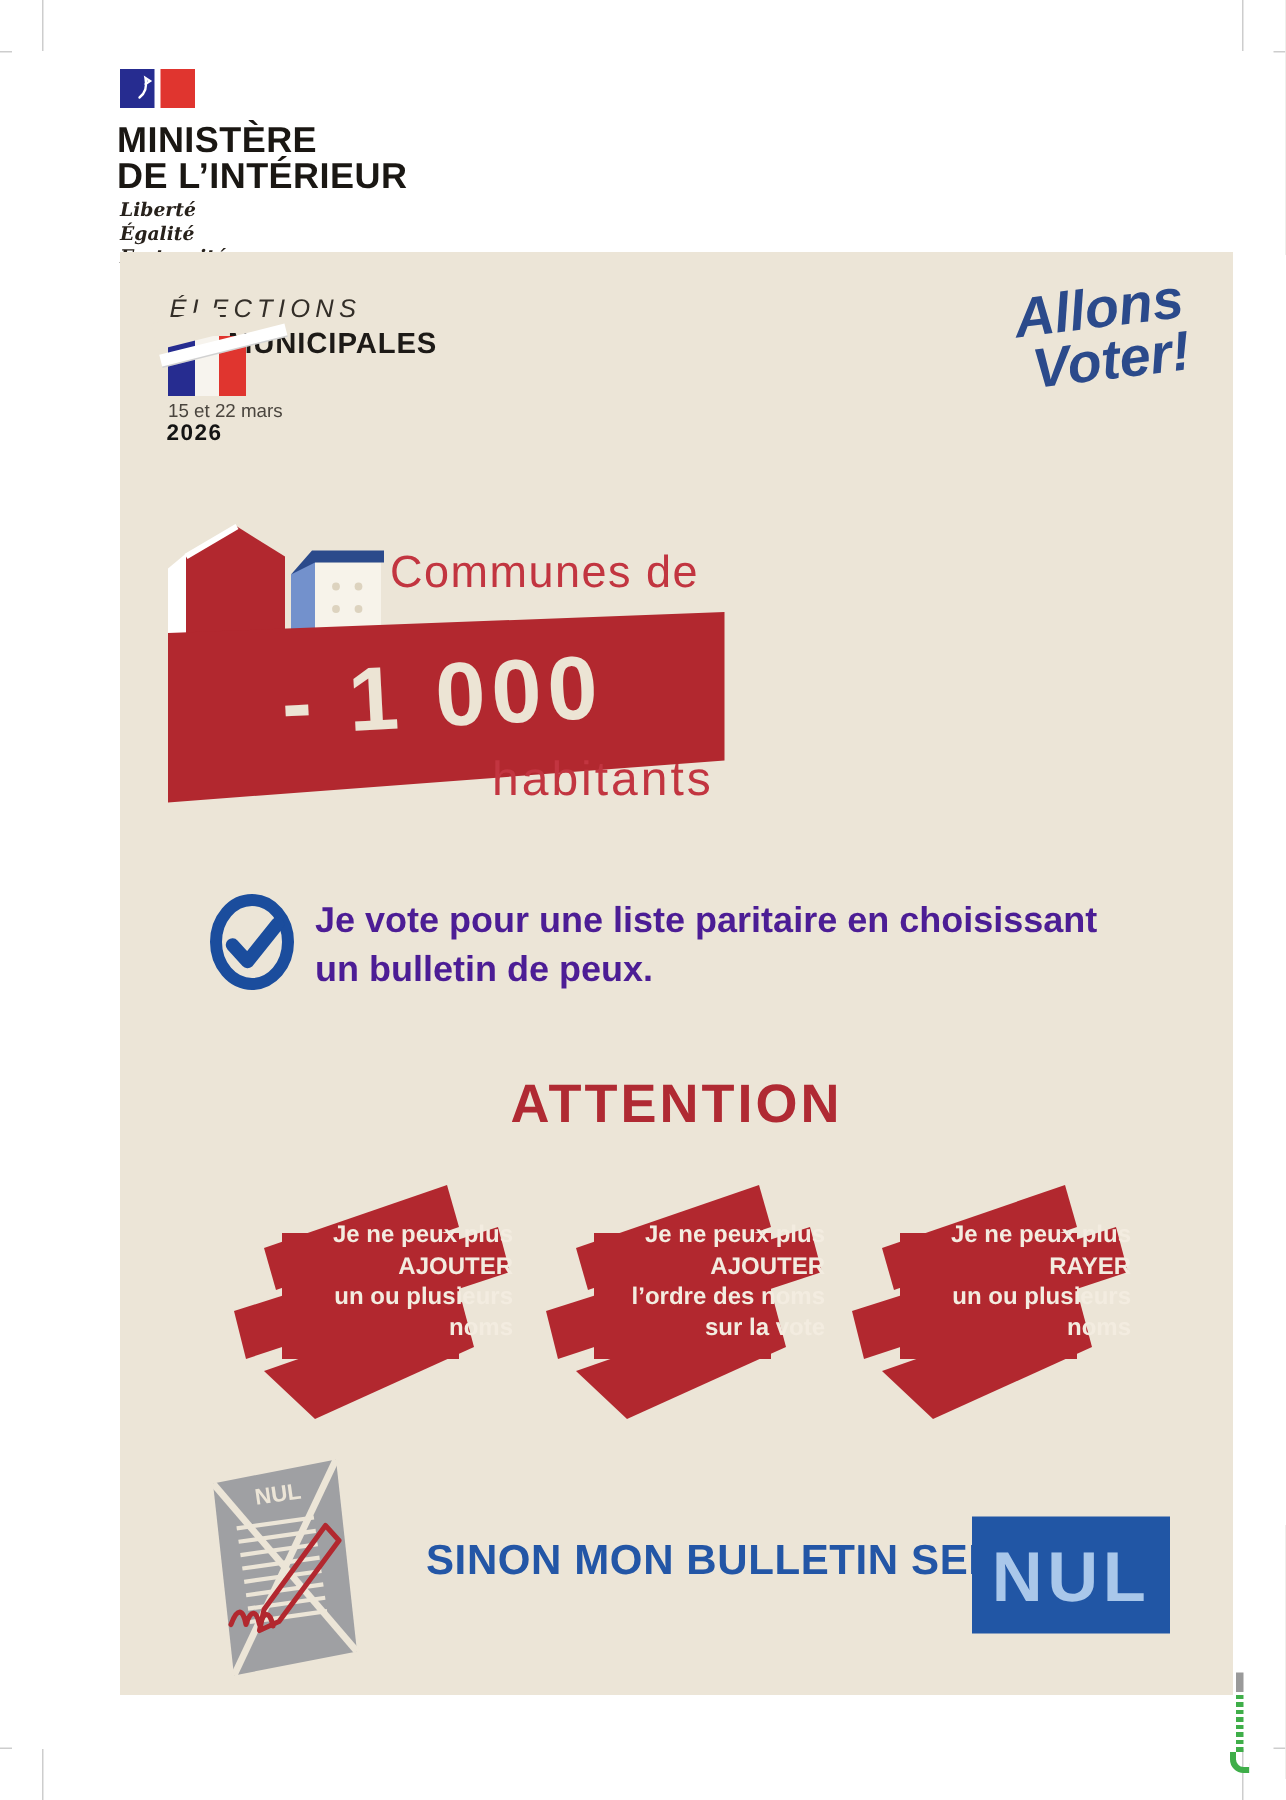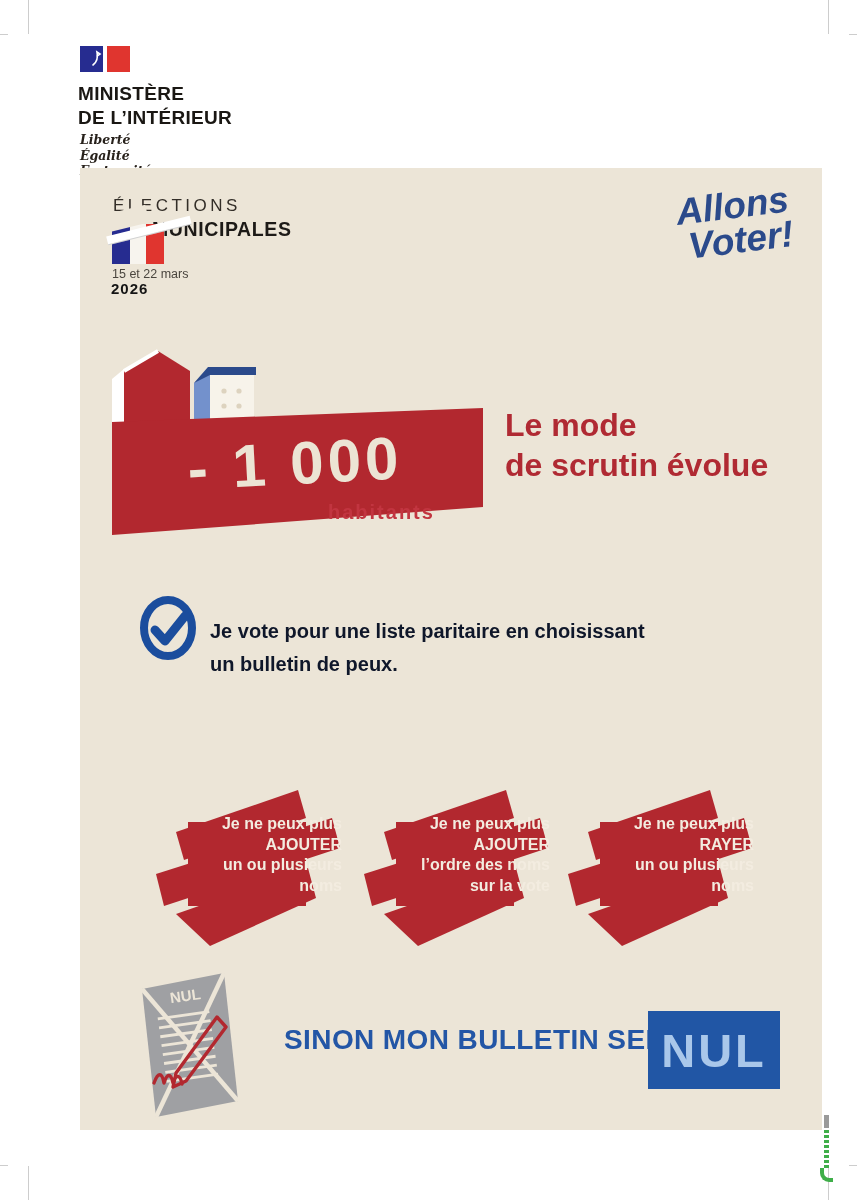--- a/index.html
+++ b/index.html
@@ -4,28 +4,28 @@
 <style>
   html,body{margin:0;padding:0;background:#e9e9e9;}
   .poster{
     position:relative;width:857px;height:1200px;background:#ffffff;
     overflow:hidden;font-family:"Liberation Sans",sans-serif;
   }
   
   .cm{position:absolute;background:#cdcdcd;}
   
   .min-flag{position:absolute;left:80px;top:45px;}
-  .min-name{position:absolute;left:78px;top:82px;font-size:19px;line-height:24px;
+  .min-name{position:absolute;left:78px;top:82px;font-size:24px;line-height:24px;
     font-weight:800;color:#1a1713;letter-spacing:.3px;white-space:pre-line;}
   .min-motto{position:absolute;left:80px;top:132px;font-family:"DejaVu Serif",serif;
     font-style:italic;font-size:12.5px;line-height:15.5px;color:#27211b;font-weight:bold;}
   
   .card{position:absolute;left:80px;top:168px;width:742px;height:962px;background:#ece5d7;}
   .eyebrow{position:absolute;left:33px;top:28px;font-size:17px;letter-spacing:3.5px;
-    color:#332e28;font-weight:500;}
+    color:#332e28;font-weight:500;font-style:italic;}
   .muni{position:absolute;left:72px;top:50px;font-size:19.5px;font-weight:800;
     color:#1d1a17;letter-spacing:.6px;}
   .eflag{position:absolute;left:32px;top:56px;width:52px;height:40px;}
   .eflag .b{position:absolute;left:0;top:0;width:18px;height:40px;background:#262c90;}
   .eflag .w{position:absolute;left:18px;top:0;width:16px;height:40px;background:#f7f4ee;}
   .eflag .r{position:absolute;left:34px;top:0;width:18px;height:40px;background:#e0352f;}
   .eflag .slash{position:absolute;left:-6px;top:2px;width:86px;height:8px;background:#ffffff;
     transform:rotate(-14deg);border-bottom:1px solid rgba(0,0,0,.18);}
   .eflag .wedge{position:absolute;left:-10px;top:-14px;width:46px;height:18px;background:#ece5d7;
     transform:rotate(-14deg);}
@@ -36,28 +36,28 @@
   .allons{position:absolute;left:598px;top:20px;transform:rotate(-7deg);
     color:#2b4a8b;font-style:italic;font-weight:800;font-size:37px;line-height:35px;}
   .allons .l2{margin-left:8px;}
   
   .hero{position:absolute;left:20px;top:177px;width:710px;height:205px;}
   .hero svg{position:absolute;}
   .communes{position:absolute;left:160px;top:20px;font-size:30px;color:#c23540;
     letter-spacing:1px;font-weight:400;}
   .bignum{position:absolute;left:25px;top:84px;width:340px;text-align:center;
     font-size:60px;font-weight:800;color:#ece4d4;transform:rotate(-3deg);letter-spacing:4px;}
-  .habitants{position:absolute;left:228px;top:156px;font-size:20px;color:#c23540;
-    letter-spacing:2px;font-weight:700;}
+  .habitants{position:absolute;left:228px;top:156px;font-size:32px;color:#c23540;
+    letter-spacing:2px;font-weight:400;}
   .headline{position:absolute;left:405px;top:60px;font-size:32px;line-height:40px;
     font-weight:800;color:#b02a33;}
   
   .rule-icon{position:absolute;left:58px;top:426px;}
-  .rule-text{position:absolute;left:130px;top:447px;width:580px;font-size:20px;
-    line-height:33px;font-weight:800;color:#0f172a;}
+  .rule-text{position:absolute;left:130px;top:429px;width:580px;font-size:24px;
+    line-height:33px;font-weight:800;color:#4c1d95;}
   
   .attention{position:absolute;left:0;top:547px;width:100%;text-align:center;
     font-size:36px;font-weight:800;color:#b02a33;letter-spacing:2px;}
   
   .ribbon{position:absolute;top:606px;width:202px;height:176px;}
   .ribbon.r1{left:66px;} .ribbon.r2{left:274px;} .ribbon.r3{left:478px;}
   .ribbon svg{position:absolute;left:0;top:0;}
   .ribbon .txt{position:absolute;left:6px;right:6px;top:40px;text-align:right;
     font-size:16px;line-height:20.5px;font-weight:700;color:#f3ece0;}
   
@@ -129,35 +129,34 @@
         <rect x="102" y="30" width="44" height="60" fill="#f7f3ea"></rect>
         <polygon points="86,38 100,22 148,22 148,30 102,30" fill="#2b4a8b"></polygon>
         <circle cx="116" cy="46" r="2.6" fill="#ddd3bf"></circle>
         <circle cx="131" cy="46" r="2.6" fill="#ddd3bf"></circle>
         <circle cx="116" cy="61" r="2.6" fill="#ddd3bf"></circle>
         <circle cx="131" cy="61" r="2.6" fill="#ddd3bf"></circle>
       </svg>
       <svg style="left:0;top:0;" width="390" height="200" viewBox="0 0 390 200">
         <polygon points="12,77 383,63 383,162 12,190" fill="#b2282f"></polygon>
       </svg>
+      <div class="communes">Communes de</div>
       <div class="bignum">- 1 000</div>
       <div class="habitants">habitants</div>
-      <div class="headline">
-        <span>Le mode</span><br><span>de scrutin évolue</span>
-      </div>
     </div>
 
     <svg class="rule-icon" width="60" height="68" viewBox="0 0 60 68">
       <ellipse cx="30" cy="34" rx="24" ry="28" fill="none" stroke="#1b4d9d" stroke-width="8"></ellipse>
       <path d="M17,36 L27,47 L47,22" fill="none" stroke="#1b4d9d" stroke-width="9" stroke-linecap="round" stroke-linejoin="round"></path>
     </svg>
     <div class="rule-text">
       <span>Je vote pour une liste paritaire en choisissant</span><br><span>un bulletin de peux.</span>
     </div>
 
+    <div class="attention">ATTENTION</div>
 
     <div class="ribbon r1">
       <svg width="202" height="176" viewBox="0 0 202 176">
         <g fill="#b2282f">
           <polygon points="30,58 152,16 160,44 38,86"></polygon>
           <polygon points="10,100 186,44 194,74 18,132"></polygon>
           <polygon points="30,140 162,94 170,124 64,172"></polygon>
           <rect x="42" y="48" width="118" height="84"></rect>
         </g>
       </svg>

